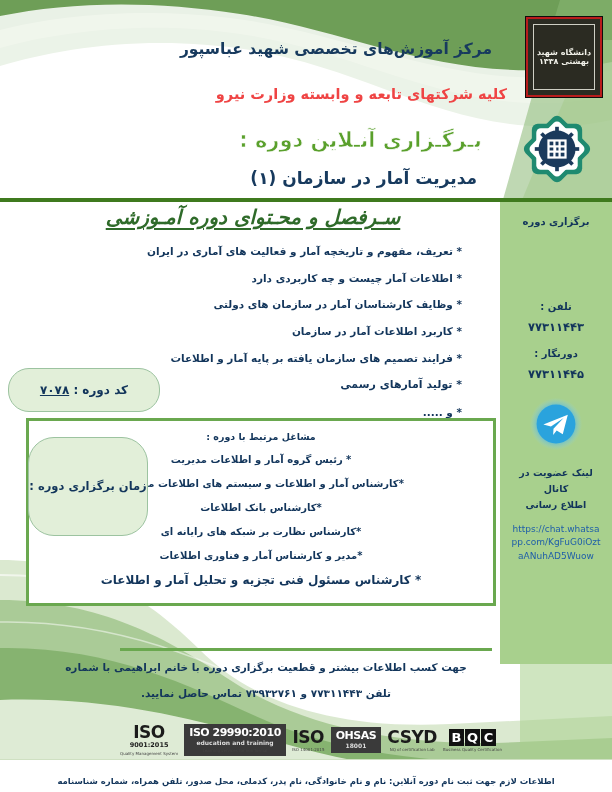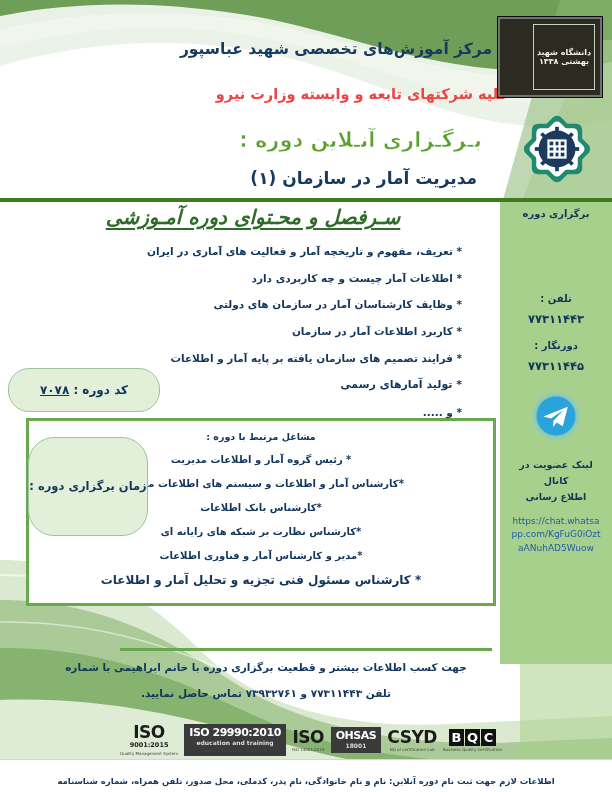--- a/index.html
+++ b/index.html
@@ -12,24 +12,23 @@
     position:relative;
   }
   .page{position:relative;width:612px;height:792px;overflow:hidden;background:#fff;}
 
   
   .bg-waves{position:absolute;inset:0;width:612px;height:792px;z-index:0;pointer-events:none;}
 
   
   .logo-univ{
     position:absolute;top:17px;right:10px;width:72px;height:76px;
-    background:#2b2b22;border:2px solid #737373;z-index:6;
+    background:#2b2b22;border:2px solid #b91c1c;z-index:6;
     display:flex;align-items:center;justify-content:center;
     box-shadow:0 0 0 1px #0d0d0d;
-    padding-left:28px;
   }
   .logo-univ .inner{
     width:60px;height:64px;border:1px solid #cfcfc4;
     display:flex;align-items:center;justify-content:center;
     color:#f2f2ea;font-size:8px;line-height:1.15;text-align:center;
     font-family:"DejaVu Sans","Liberation Sans",sans-serif;font-weight:bold;
   }
   .logo-emblem{
     position:absolute;top:112px;right:18px;width:74px;height:74px;z-index:6;
   }
@@ -60,21 +59,21 @@
   
   .sep-bar{
     position:absolute;top:198px;right:0px;left:0px;height:4px;background:#3f7a1e;z-index:4;
   }
 
   
   .sidebar{
     position:absolute;top:202px;right:0;width:112px;height:462px;
     background:#a8d08d;z-index:3;
     display:flex;flex-direction:column;align-items:center;
-    padding-top:6px;box-sizing:border-box;
+    padding-top:14px;box-sizing:border-box;
   }
   .sb-title{font-size:10px;font-weight:bold;color:#12355b;margin-bottom:60px;}
   .sb-label{font-size:10px;font-weight:bold;color:#12355b;margin-top:14px;}
   .sb-value{font-size:11.5px;font-weight:bold;color:#12355b;margin-top:8px;letter-spacing:.5px;text-align:right;}
   .tg-wrap{margin-top:16px;width:54px;height:54px;display:flex;align-items:center;justify-content:center;}
   .sb-channel{font-size:9.5px;font-weight:bold;color:#12355b;line-height:1.7;text-align:center;margin-top:14px;}
   .sb-url{
     font-size:9px;color:#1f5fa8;line-height:1.45;text-align:center;
     margin-top:10px;width:92px;word-break:break-all;direction:ltr;
     font-family:"DejaVu Sans","Liberation Sans",sans-serif;

